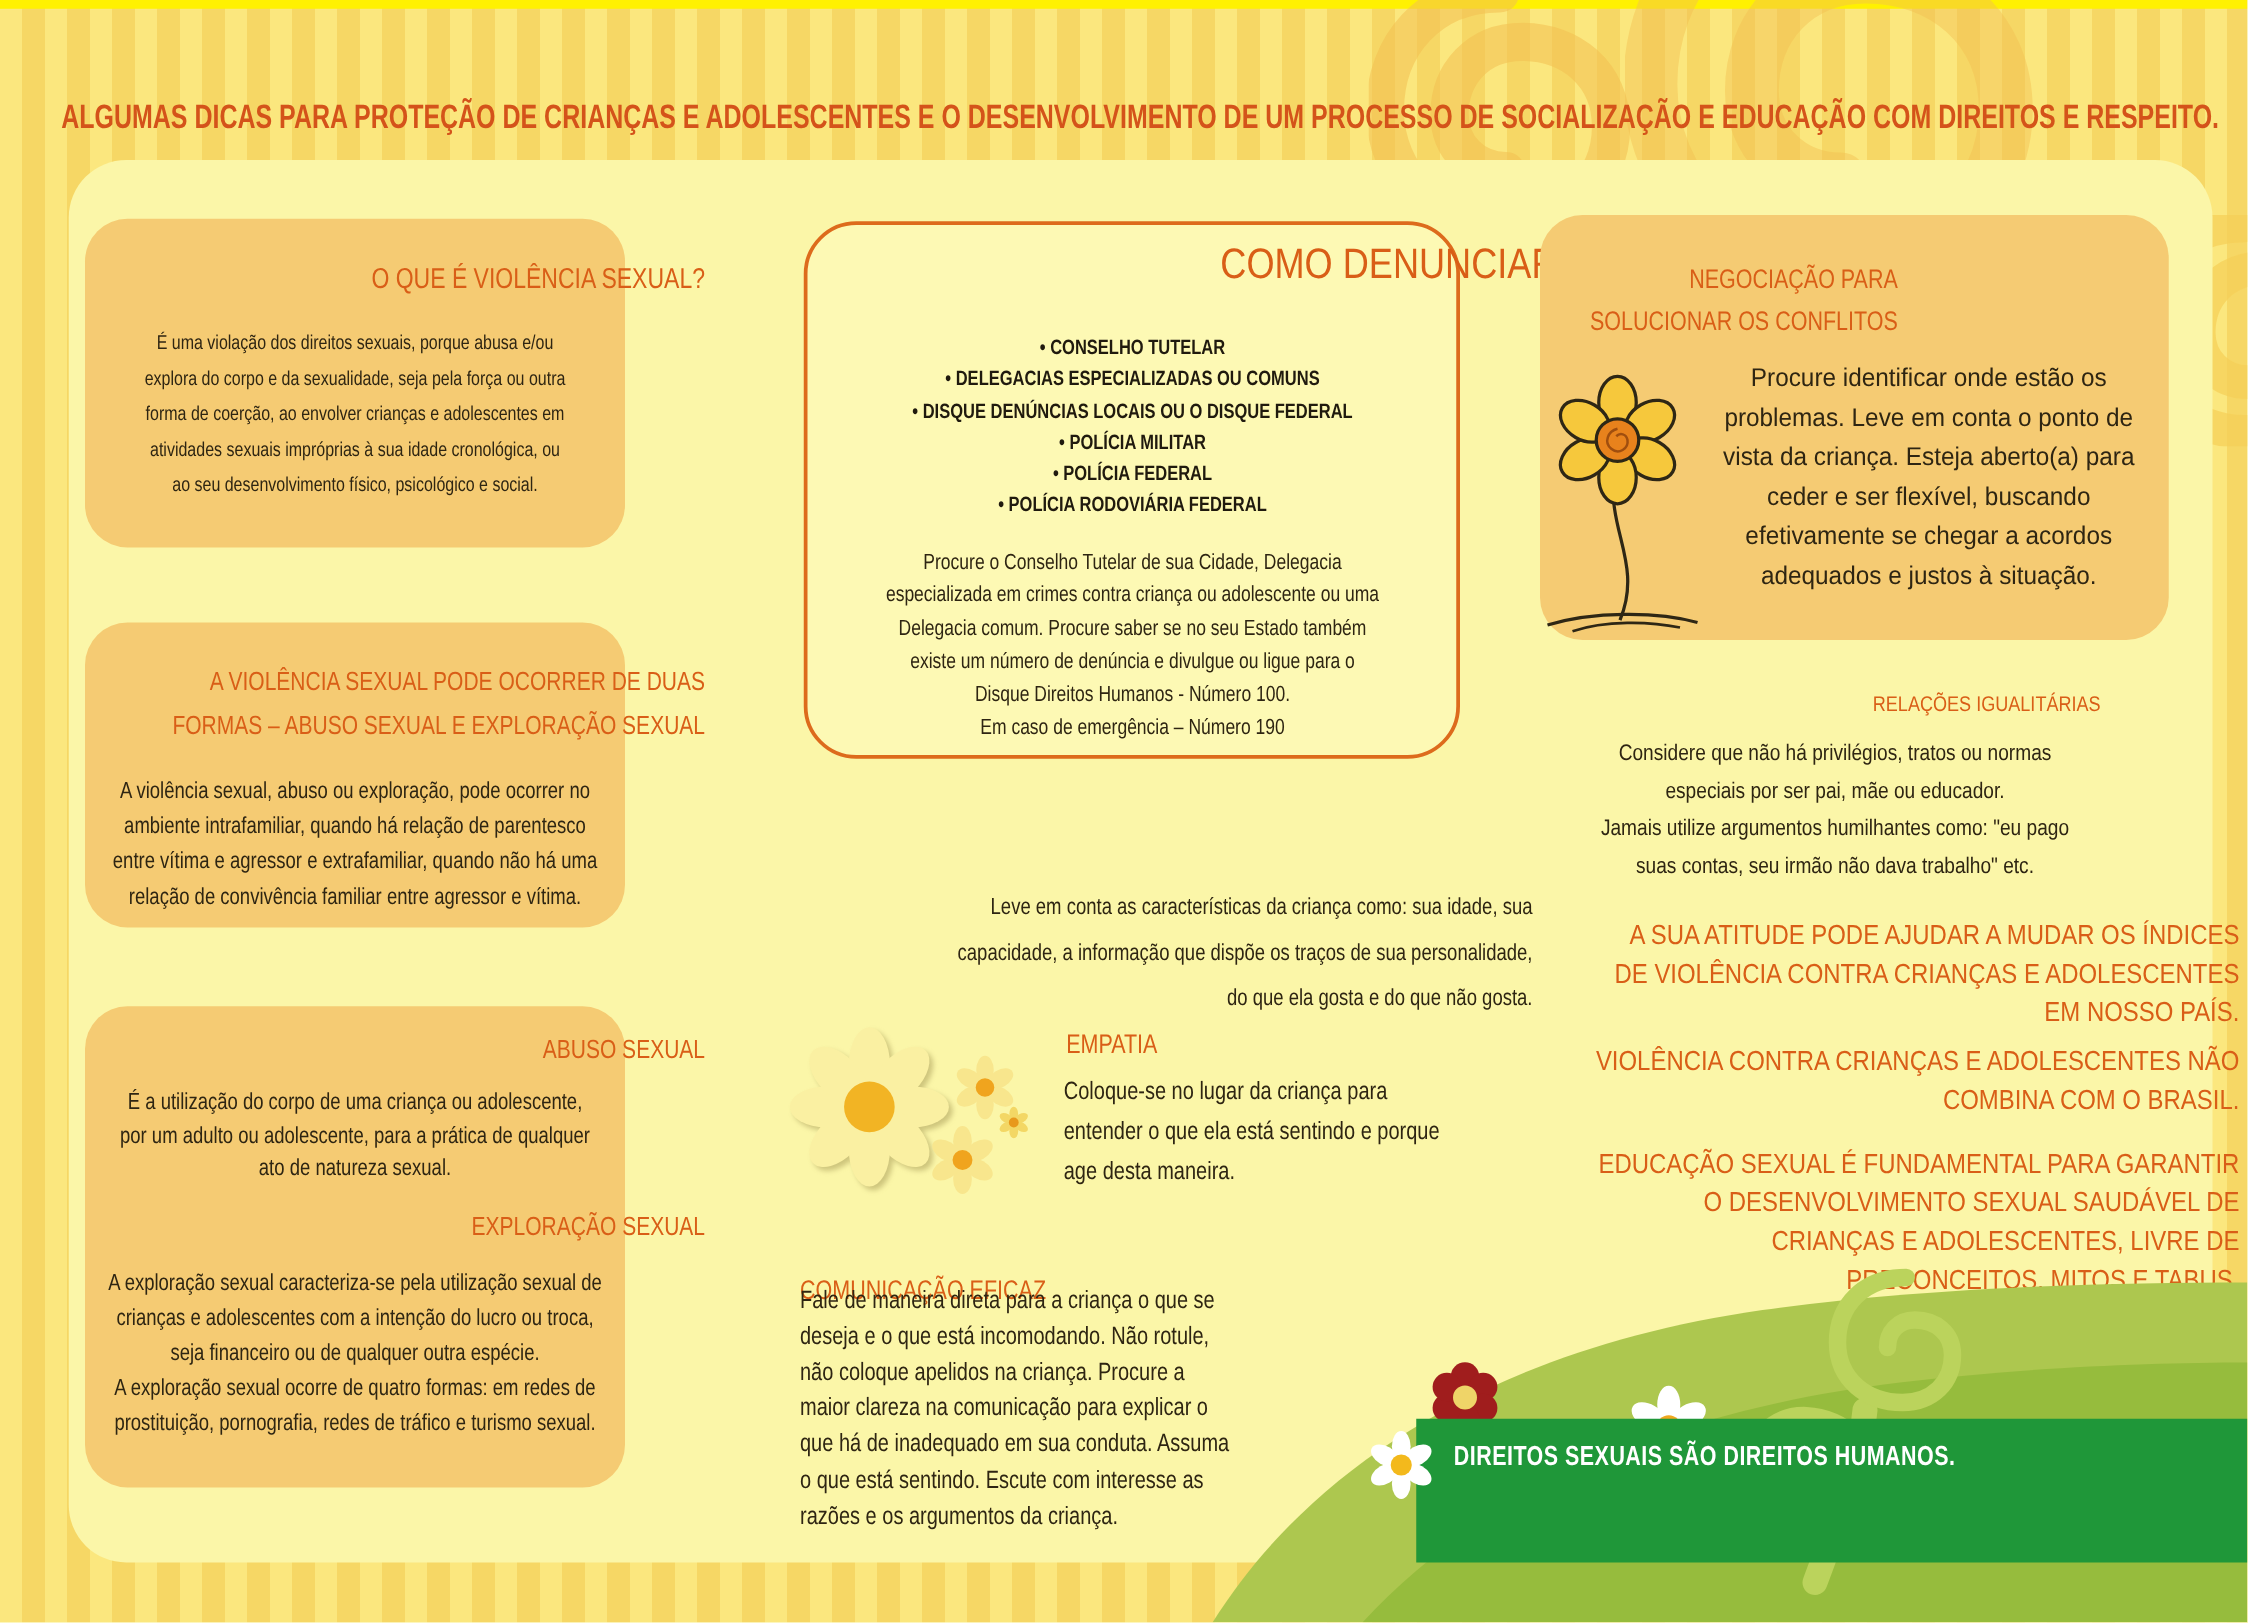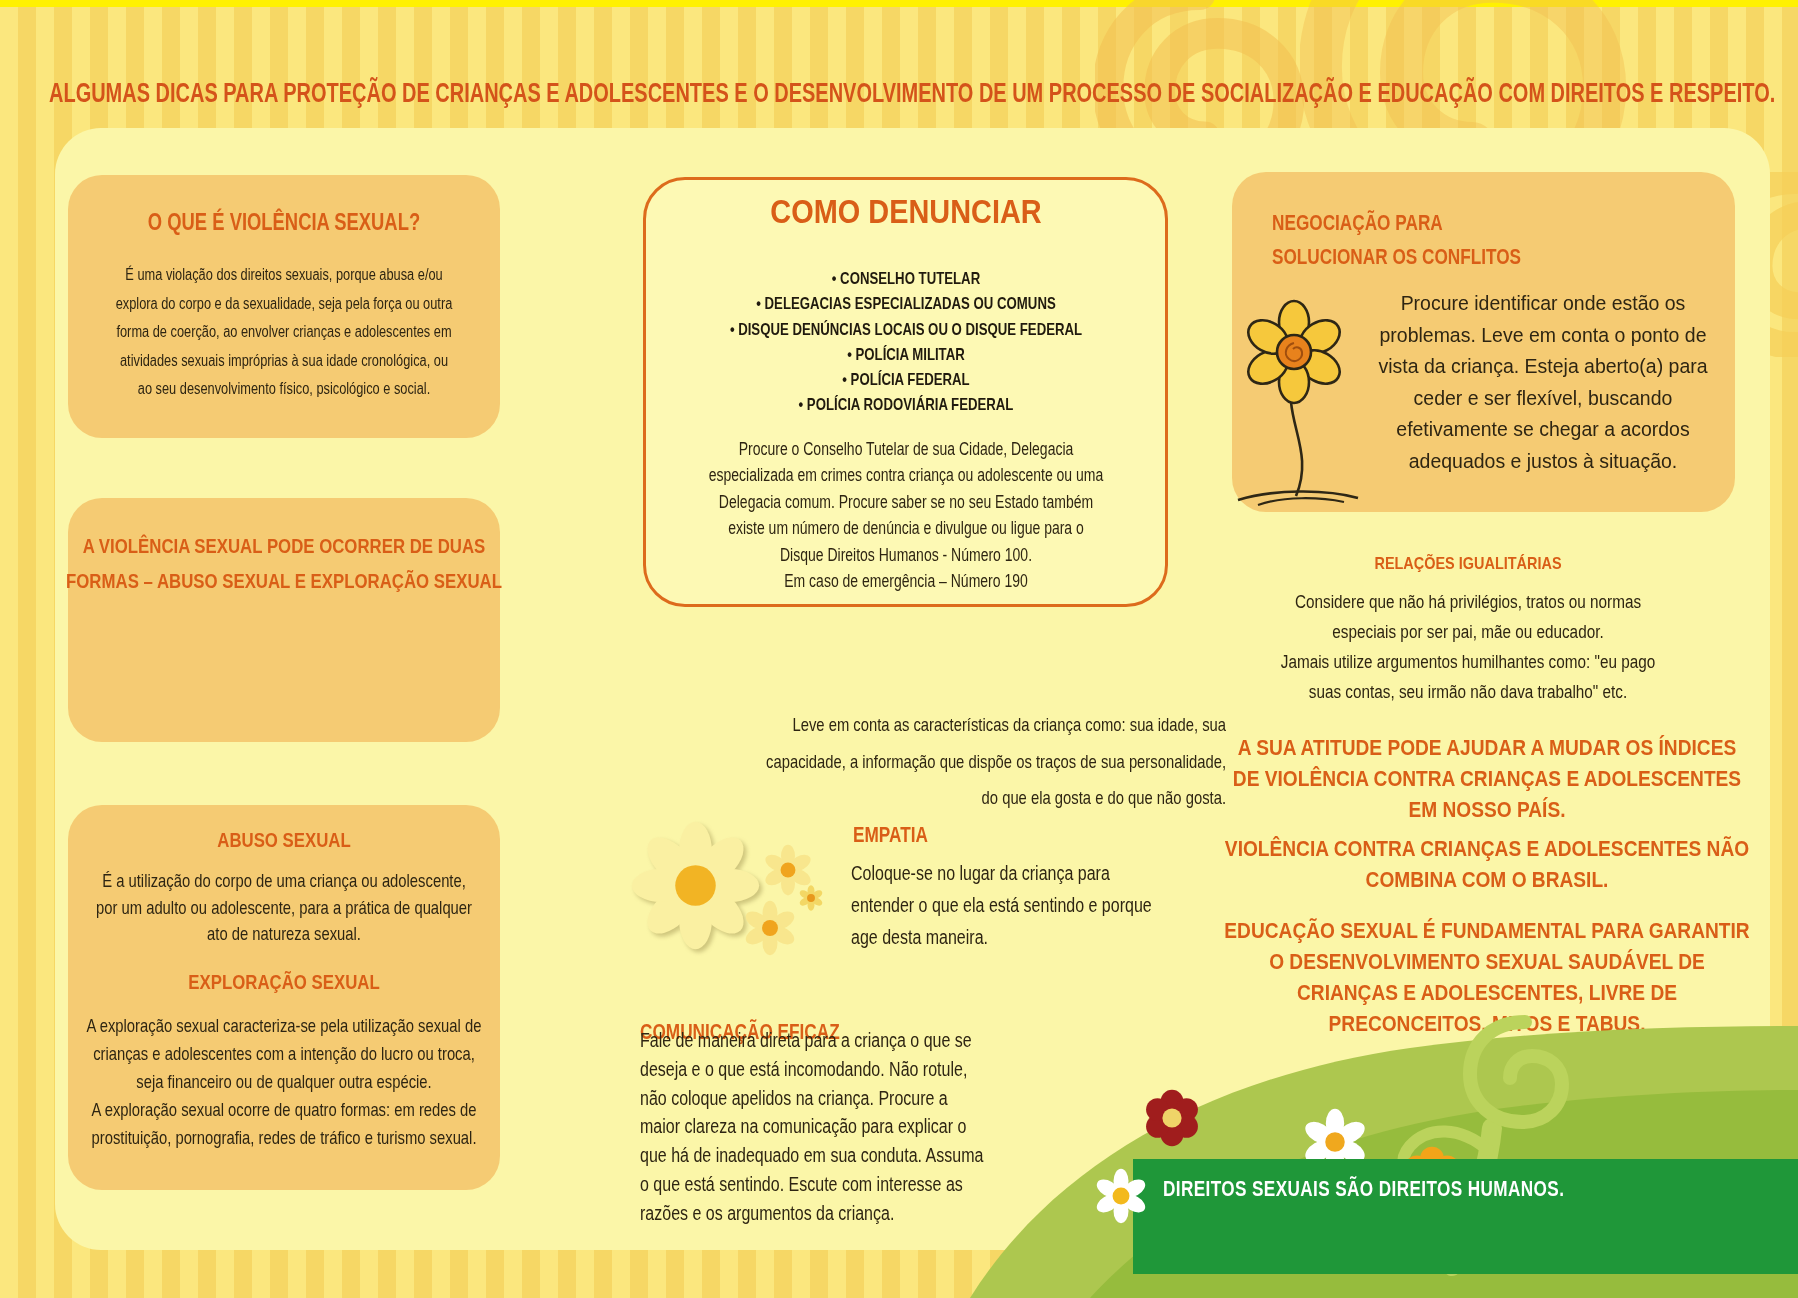--- a/index.html
+++ b/index.html
@@ -12,27 +12,27 @@
   .panel{position:absolute;left:55px;top:128px;width:1715px;height:1122px;background:#FBF6A8;border-radius:46px;}
   .card{position:absolute;background:#F5CB73;border-radius:34px;}
   .tc{position:absolute;text-align:center;}
   .tl{position:absolute;text-align:left;}
   .sq80c{transform:translateX(-50%) scaleX(0.80);}
   .sq85c{transform:translateX(-50%) scaleX(0.85);}
   .sq87c{transform:translateX(-50%) scaleX(0.87);}
   .sq95c{transform:translateX(-50%) scaleX(0.95);}
   .sq74c{transform:translateX(-50%) scaleX(0.74);}
   .sq80l{transform:scaleX(0.80);transform-origin:0 50%;}
-  .orange{color:#D95E17;font-weight:bold;}
+  .orange{color:#D95E17;font-weight:normal;text-align:right;}
   .body{color:#2E2512;}
   .prelines{white-space:pre-line;}
   .nowrap{white-space:nowrap;}
   .denounce-box{position:absolute;left:643px;top:177px;width:525px;height:430px;
     background:#FDF9B4;border:3px solid #DD6B1C;border-radius:42px;box-sizing:border-box;}
-  .banner{position:absolute;left:1133px;top:1159px;width:665px;height:115px;background:#1F9739;}
+  .banner{position:absolute;left:1133px;top:1135px;width:665px;height:115px;background:#1F9739;}
   .banner-text{position:absolute;left:30px;top:17px;color:#FFFFFF;font-weight:bold;font-size:22px;
     transform:scaleX(0.78);transform-origin:0 0;white-space:nowrap;letter-spacing:0.5px;}
   .swirl{position:absolute;opacity:0.55;}
   svg{display:block;}
 </style>
 </head>
 <body>
 
 <div class="page">
 
@@ -60,20 +60,24 @@
     </div>
   <div class="tc body prelines" style="left:284px;top:261px;width:700px;font-size:16px;line-height:28.5px;"><span style="display:block" class="sq80c">É uma violação dos direitos sexuais, porque abusa e/ou
 explora do corpo e da sexualidade, seja pela força ou outra
 forma de coerção, ao envolver crianças e adolescentes em
 atividades sexuais impróprias à sua idade cronológica, ou
 ao seu desenvolvimento físico, psicológico e social.</span></div>
 
   <div class="card" style="left:68px;top:498px;width:432px;height:244px"></div>
   <div class="tc orange prelines" style="left:284px;top:528px;width:700px;font-size:21px;line-height:35px;"><span style="display:block" class="sq80c">A VIOLÊNCIA SEXUAL PODE OCORRER DE DUAS
 FORMAS – ABUSO SEXUAL E EXPLORAÇÃO SEXUAL</span></div>
+  <div class="tc body prelines" style="left:284px;top:618px;width:700px;font-size:18.5px;line-height:28.2px;"><span style="display:block" class="sq80c">A violência sexual, abuso ou exploração, pode ocorrer no
+ambiente intrafamiliar, quando há relação de parentesco
+entre vítima e agressor e extrafamiliar, quando não há uma
+relação de convivência familiar entre agressor e vítima.</span></div>
 
   <div class="card" style="left:68px;top:805px;width:432px;height:385px"></div>
   <div class="tc orange" style="left:284px;top:828px;width:700px;font-size:21px;">
       <span style="display:block" class="sq80c">ABUSO SEXUAL</span>
     </div>
   <div class="tc body prelines" style="left:284px;top:868px;width:700px;font-size:18.5px;line-height:26.5px;"><span style="display:block" class="sq80c">É a utilização do corpo de uma criança ou adolescente,
 por um adulto ou adolescente, para a prática de qualquer
 ato de natureza sexual.</span></div>
   <div class="tc orange" style="left:284px;top:970px;width:700px;font-size:21px;">
       <span style="display:block" class="sq80c">EXPLORAÇÃO SEXUAL</span>

